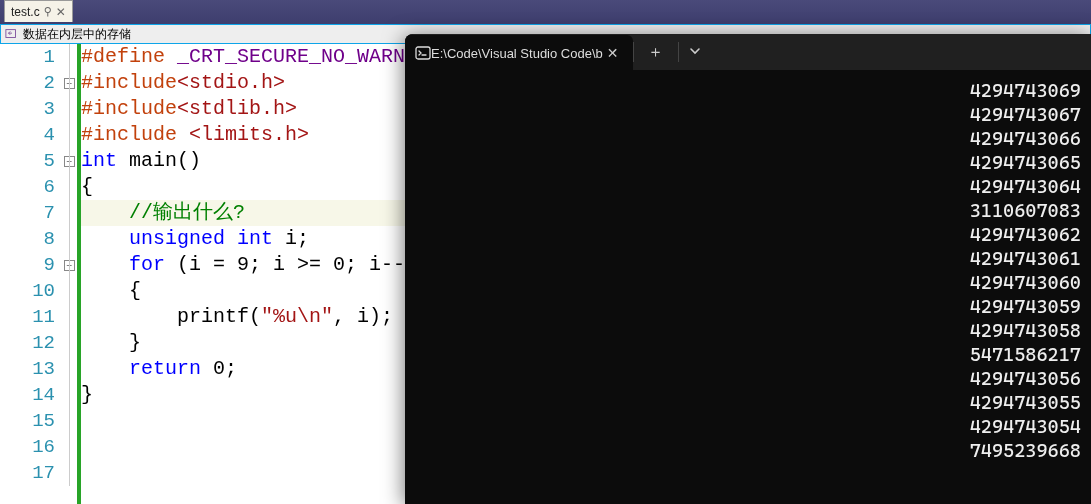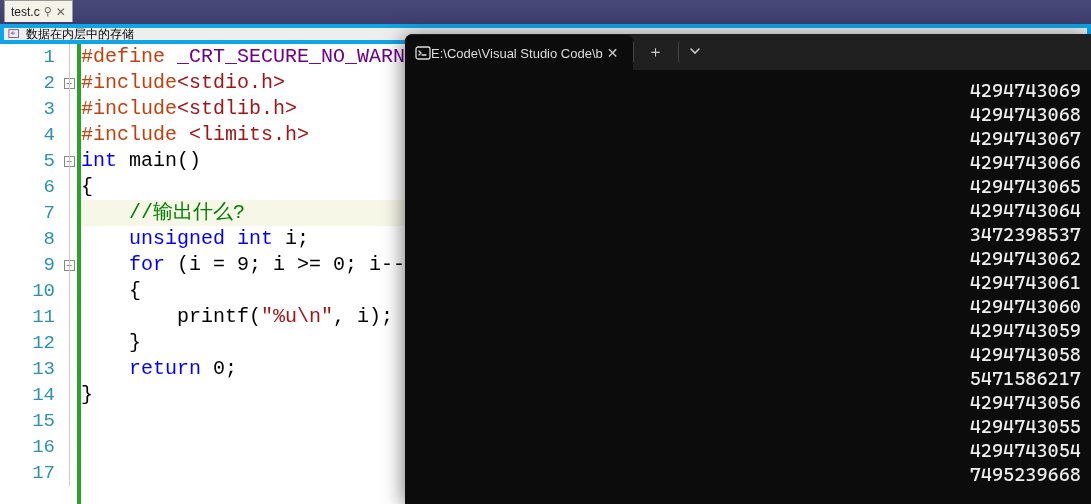--- a/index.html
+++ b/index.html
@@ -5,21 +5,21 @@
   * { margin: 0; padding: 0; box-sizing: border-box; }
   html, body { width: 1091px; height: 504px; overflow: hidden; font-family: "Segoe UI", Arial, sans-serif; background: #5b5b8a; }
   
   
   .tab-bar { height: 24px; background: linear-gradient(#4a4a7a, #3e3e6e); display: flex; align-items: flex-start; padding-left: 4px; }
   .file-tab { height: 22px; background: #f5f2e8; border: 1px solid #999; border-bottom: none; padding: 2px 6px; display: flex; align-items: center; font-size: 12px; color: #222; gap: 4px; }
   .tab-close { color: #666; font-size: 12px; cursor: pointer; }
   .pin-icon { color: #666; font-size: 11px; }
 
   
-  .nav-bar { height: 20px; background: #eee; border: 4px solid #0ea5e9; display: flex; align-items: center; padding: 0 4px; font-size: 12px; gap: 4px; }
+  .nav-bar { height: 20px; background: #eee; border: 1px solid #0ea5e9; display: flex; align-items: center; padding: 0 4px; font-size: 12px; gap: 4px; }
   .nav-icon { width: 14px; height: 14px; display:inline-flex; align-items:center; justify-content:center; }
   
   
   .code-area { position: relative; height: calc(504px - 44px); background: #fff; display: flex; }
   .gutter { width: 63px; background: #fff; border-right: 0; text-align: right; padding-right: 8px; }
   .fold-col { width: 14px; background: #fff; position: relative; }
   .green-bar { width: 4px; background: #28a428; }
   .code-text { flex: 1; background: #fff; position: relative; }
   
   .line { height: 26px; line-height: 26px; font-family: Consolas, "Courier New", monospace; font-size: 20px; white-space: pre; }
@@ -132,26 +132,25 @@
     <span class="term-newtab">＋</span>
     <span class="term-sep"></span>
     <span class="term-chev">
       <svg viewBox="0 0 12 12" width="12" height="12">
           <path d="M2 4 L6 8 L10 4" stroke="#ccc" stroke-width="1.6" fill="none" stroke-linecap="round"></path>
         </svg>
     </span>
   </div>
   <div class="term-body" id="termbody">
       <div>4294743069</div>
-      <div>4294743068</div>
       <div>4294743067</div>
       <div>4294743066</div>
       <div>4294743065</div>
       <div>4294743064</div>
-      <div>3472398537</div>
+      <div>3110607083</div>
       <div>4294743062</div>
       <div>4294743061</div>
       <div>4294743060</div>
       <div>4294743059</div>
       <div>4294743058</div>
       <div>5471586217</div>
       <div>4294743056</div>
       <div>4294743055</div>
       <div>4294743054</div>
       <div>7495239668</div>

